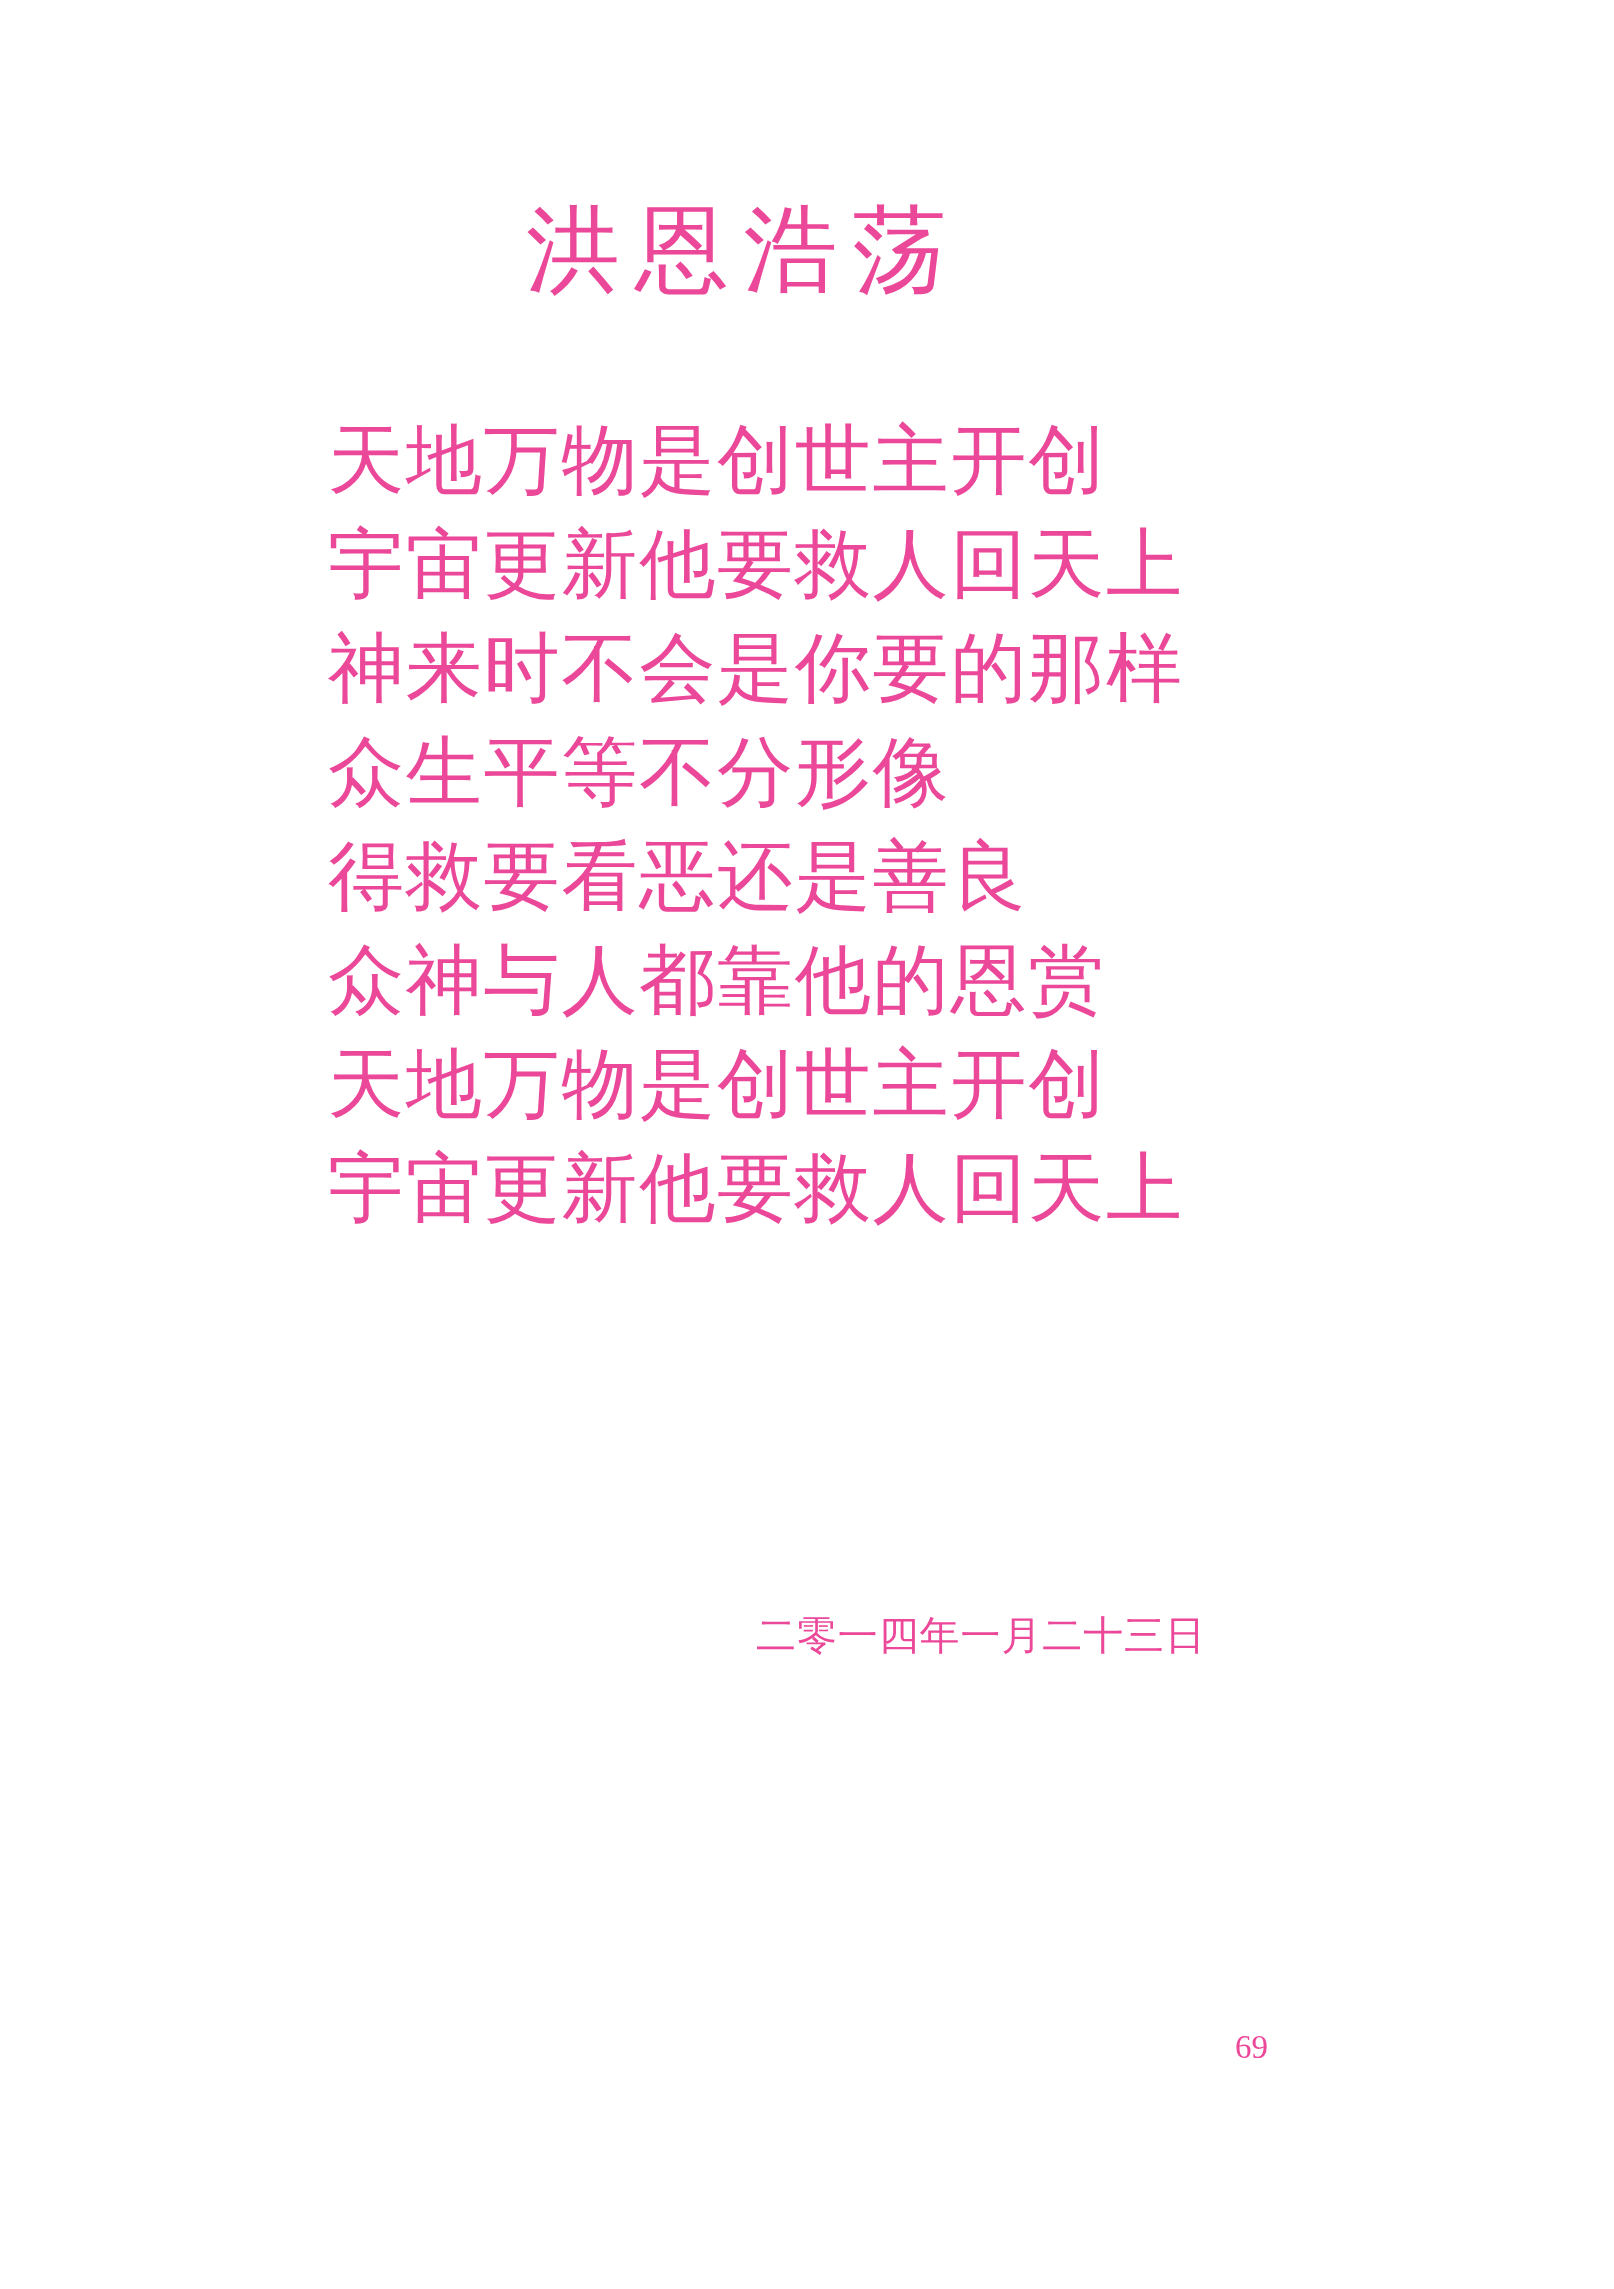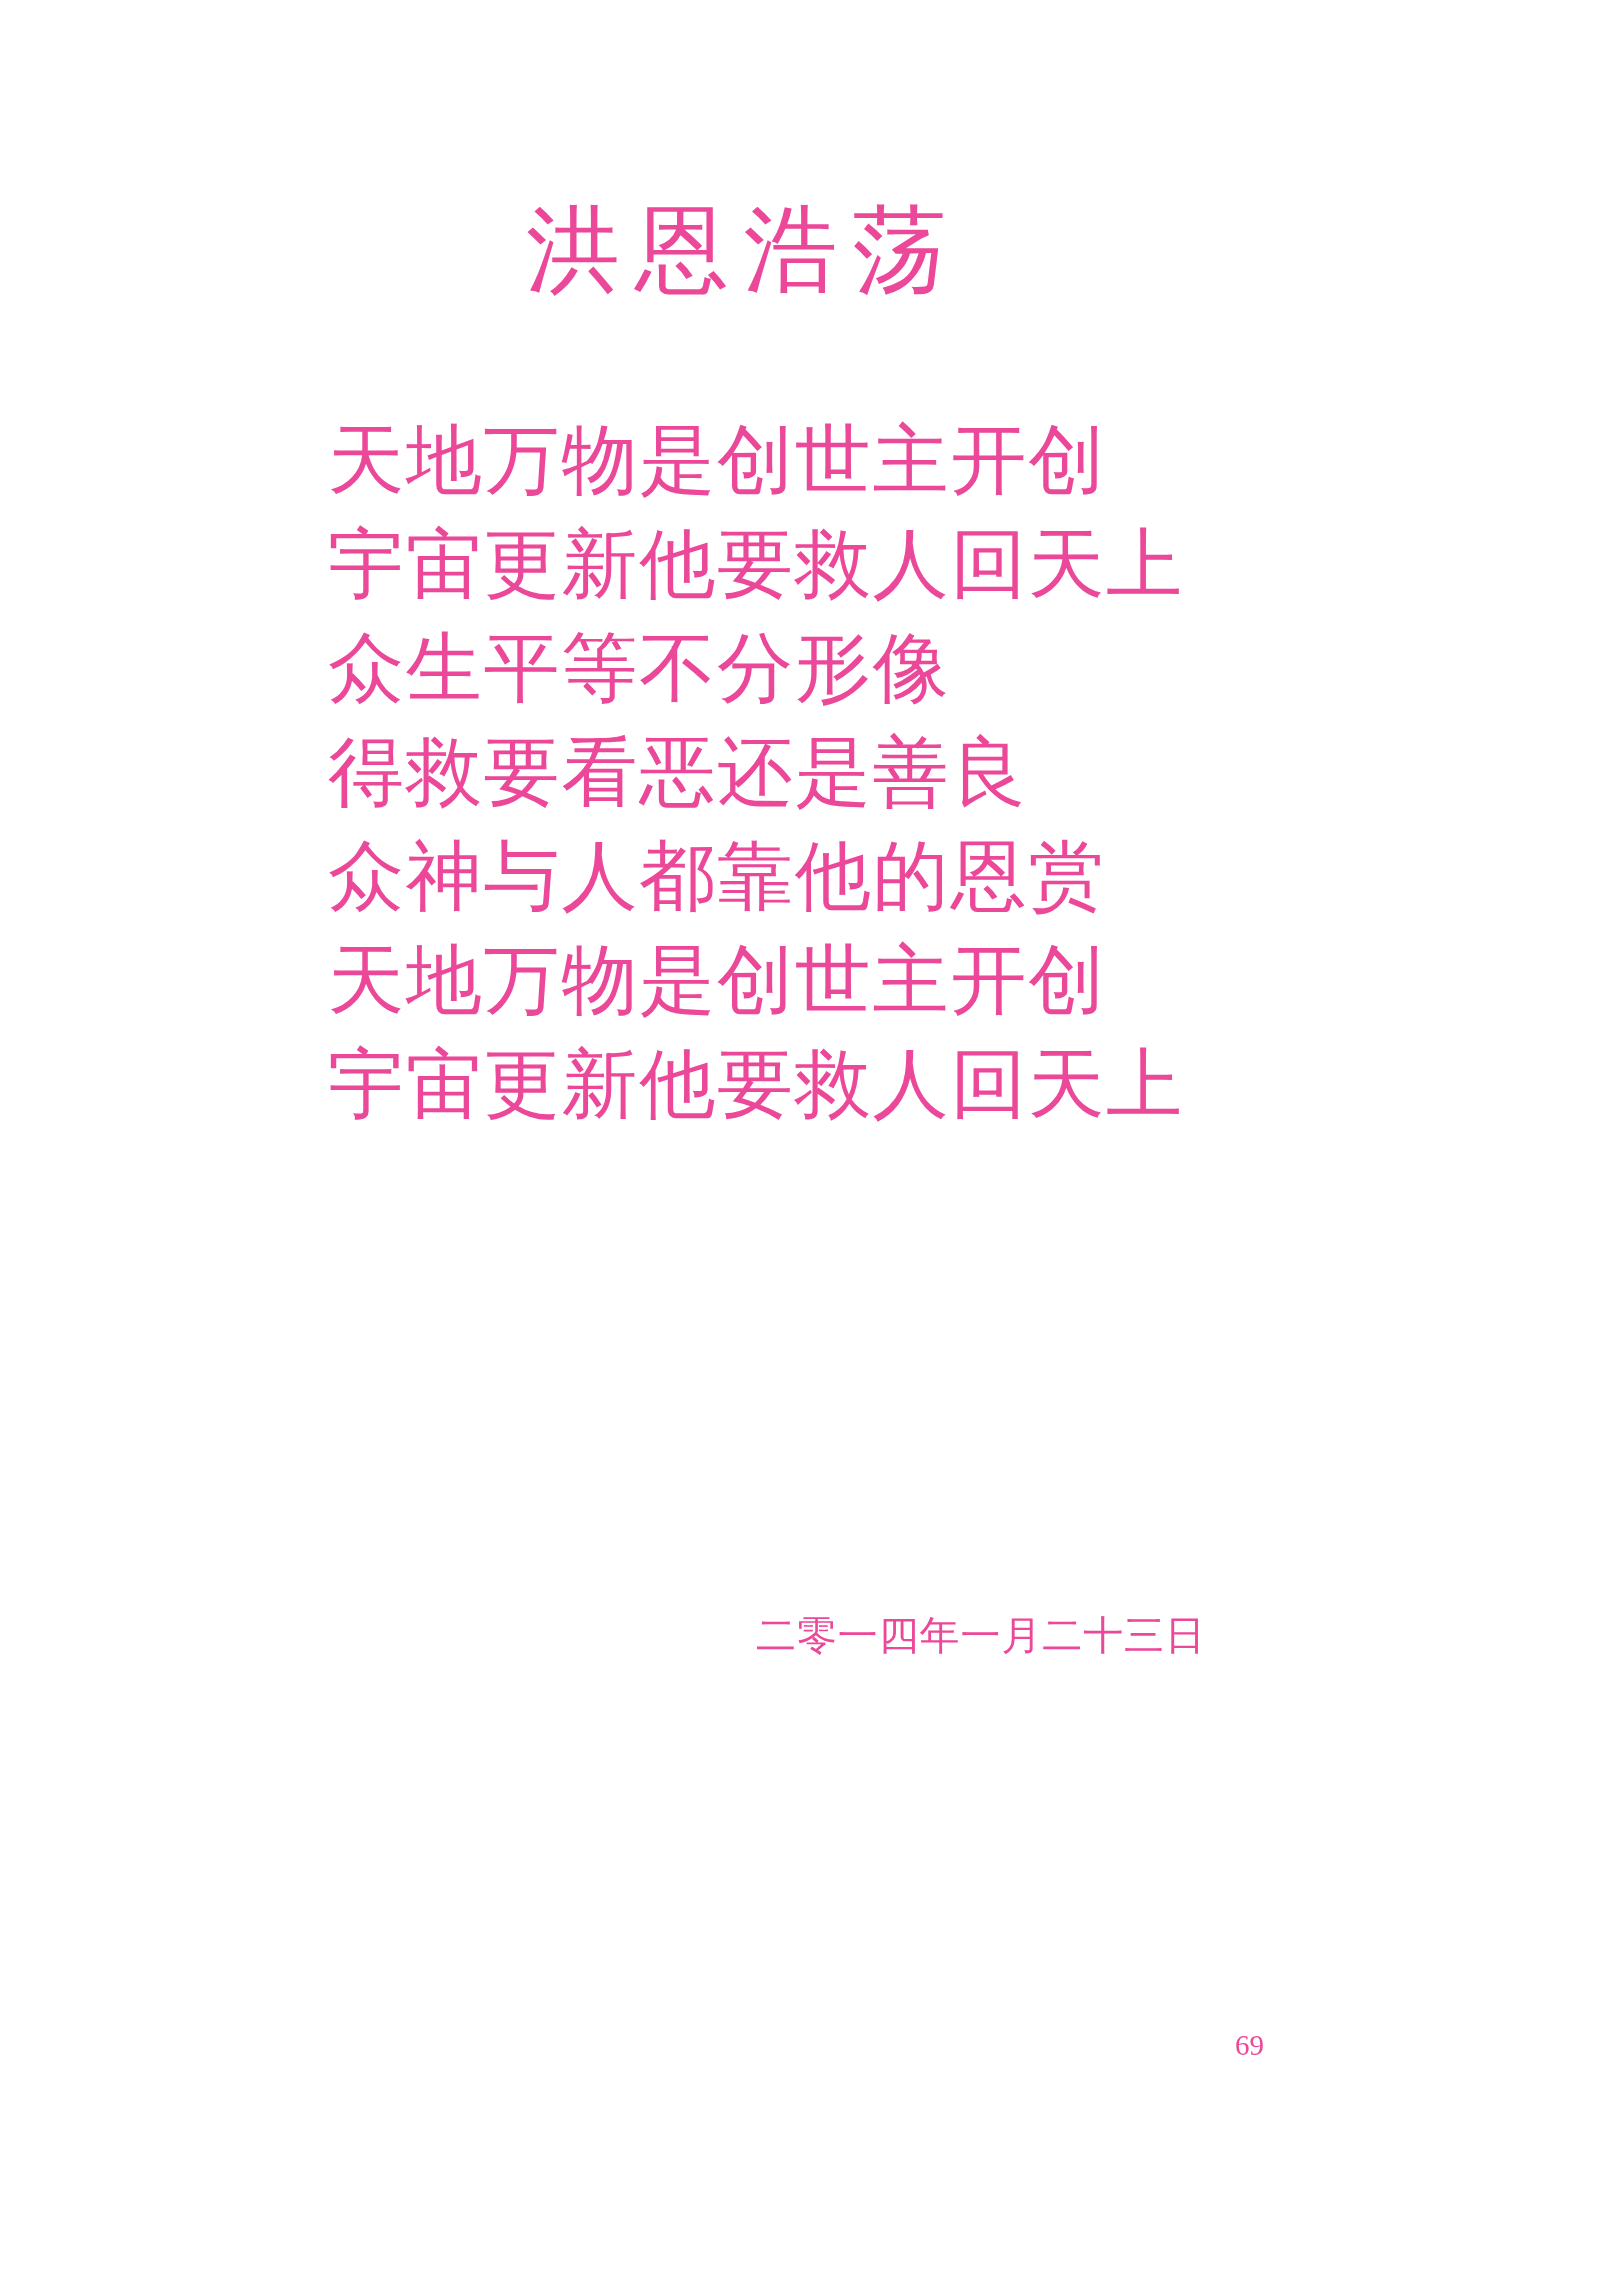--- a/index.html
+++ b/index.html
@@ -46,34 +46,35 @@
     top: 1608px;
     left: 736px;
     font-size: 40px;
     letter-spacing: 0.9px;
     white-space: nowrap;
   }
   .page-number {
     position: absolute;
     top: 2029px;
     left: 1215px;
-    font-size: 29px;
+    font-size: 33px;
     font-family: "Liberation Serif", "DejaVu Serif", serif;
   }
 </style>
 </head>
 <body>
 
 <div class="page">
 
   <h1 class="poem-title">洪恩浩荡</h1>
 
   <div class="poem-body">
     <p class="poem-line">天地万物是创世主开创</p>
     <p class="poem-line">宇宙更新他要救人回天上</p>
+    <p class="poem-line">神来时不会是你要的那样</p>
     <p class="poem-line">众生平等不分形像</p>
     <p class="poem-line">得救要看恶还是善良</p>
     <p class="poem-line">众神与人都靠他的恩赏</p>
     <p class="poem-line">天地万物是创世主开创</p>
     <p class="poem-line">宇宙更新他要救人回天上</p>
   </div>
 
   <div class="poem-date">二零一四年一月二十三日</div>
 
   <div class="page-number">69</div>

